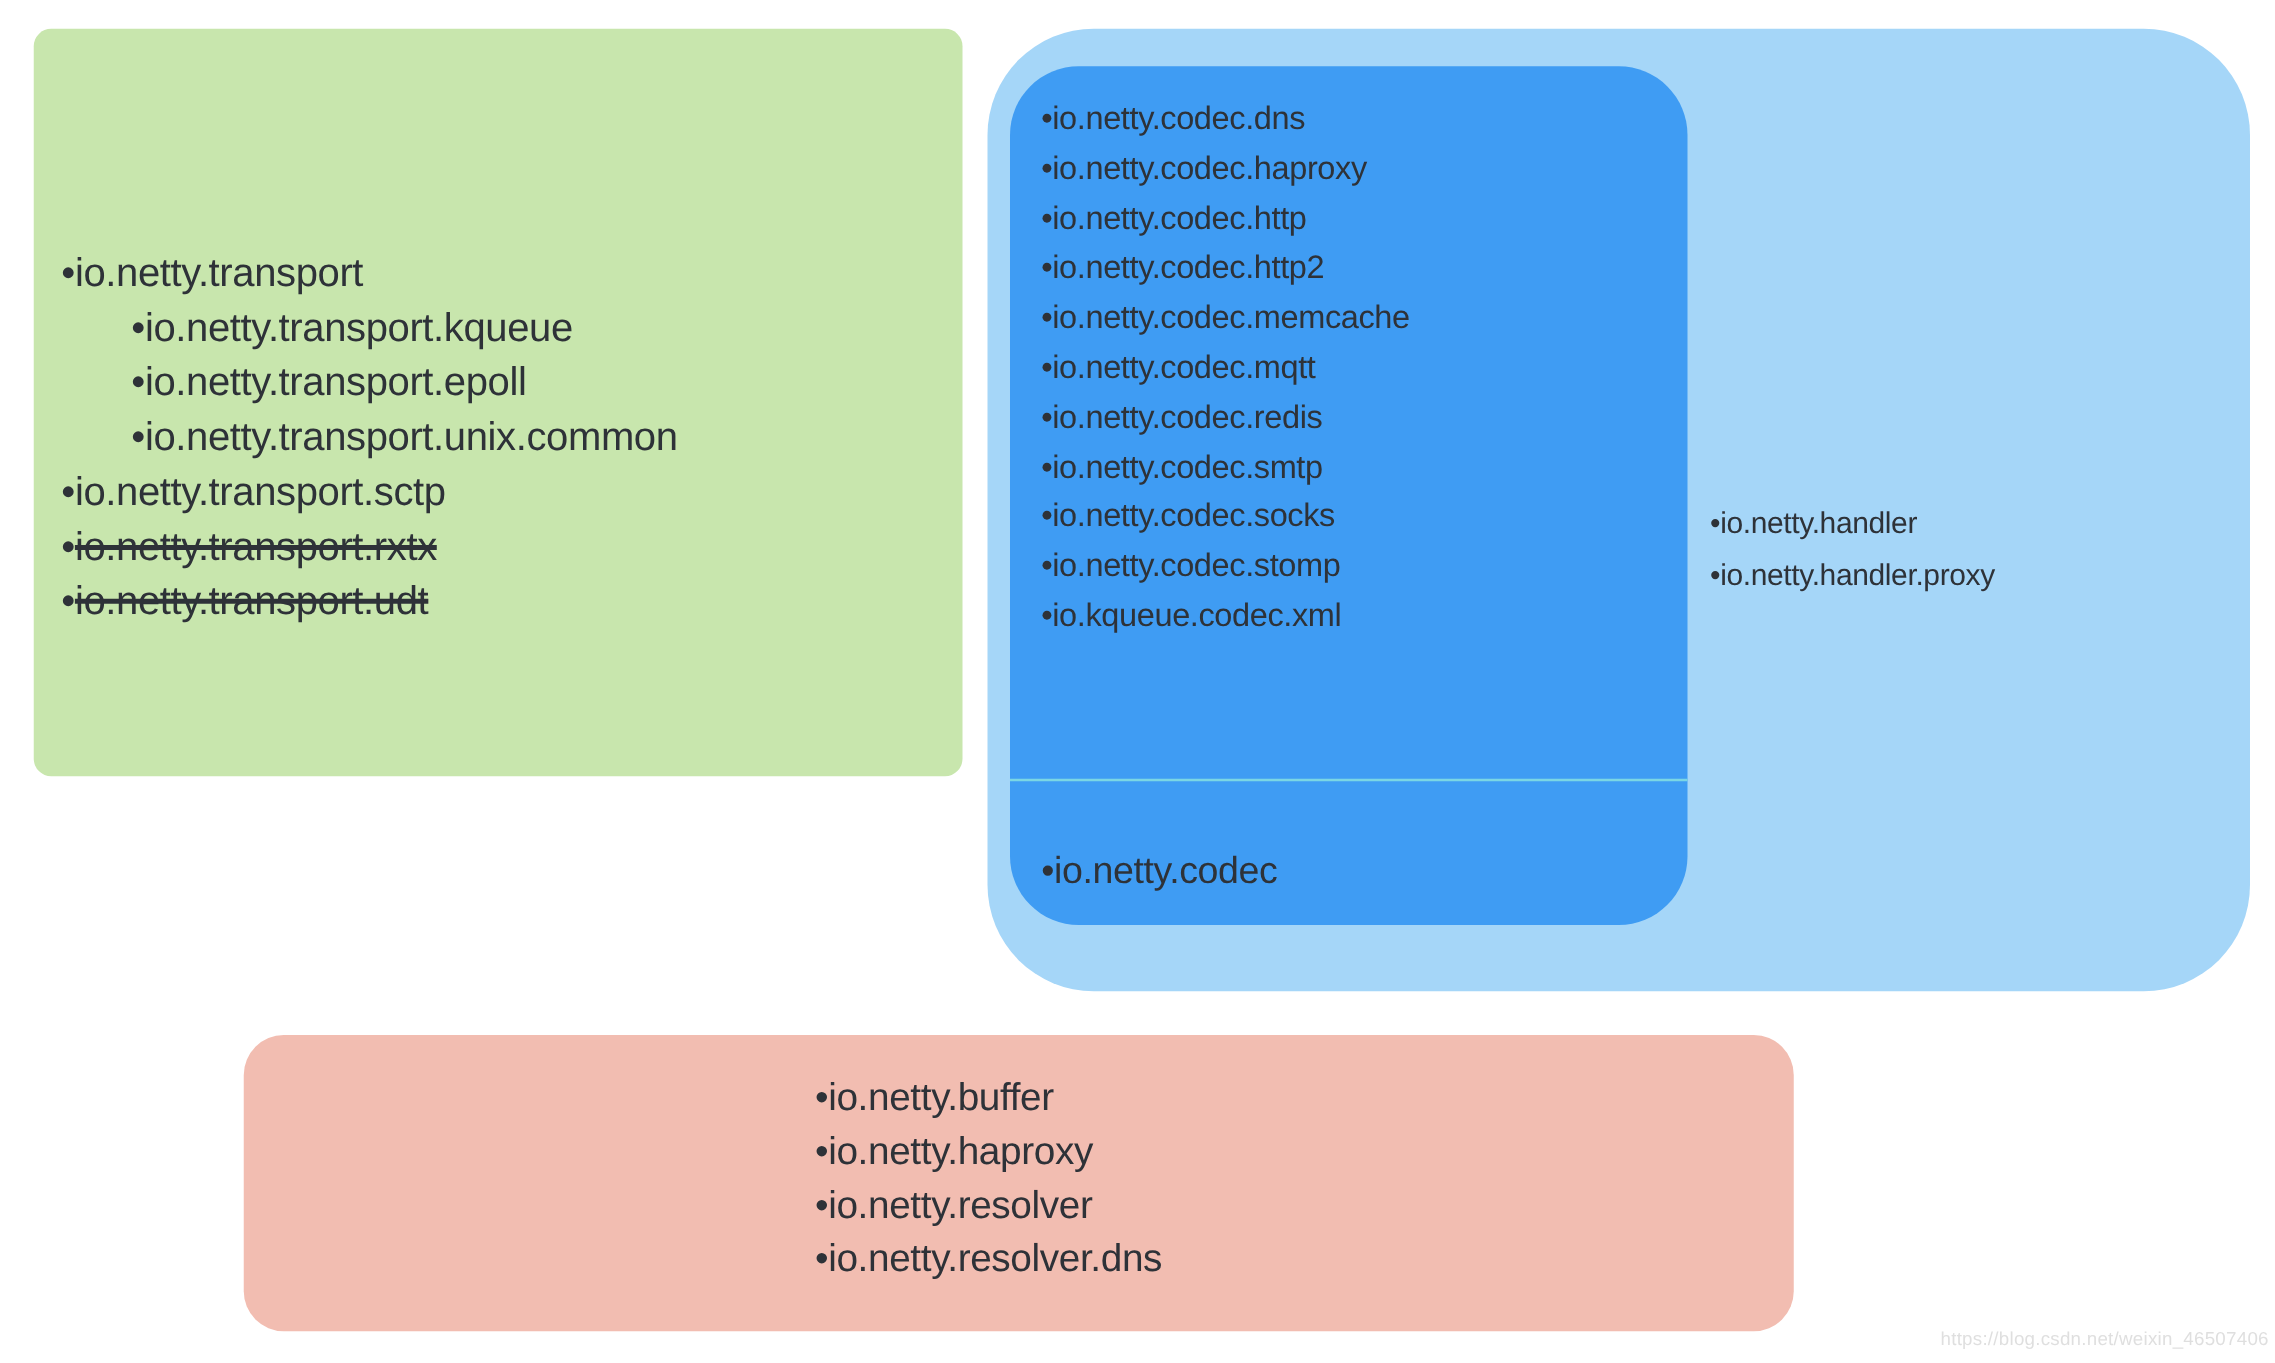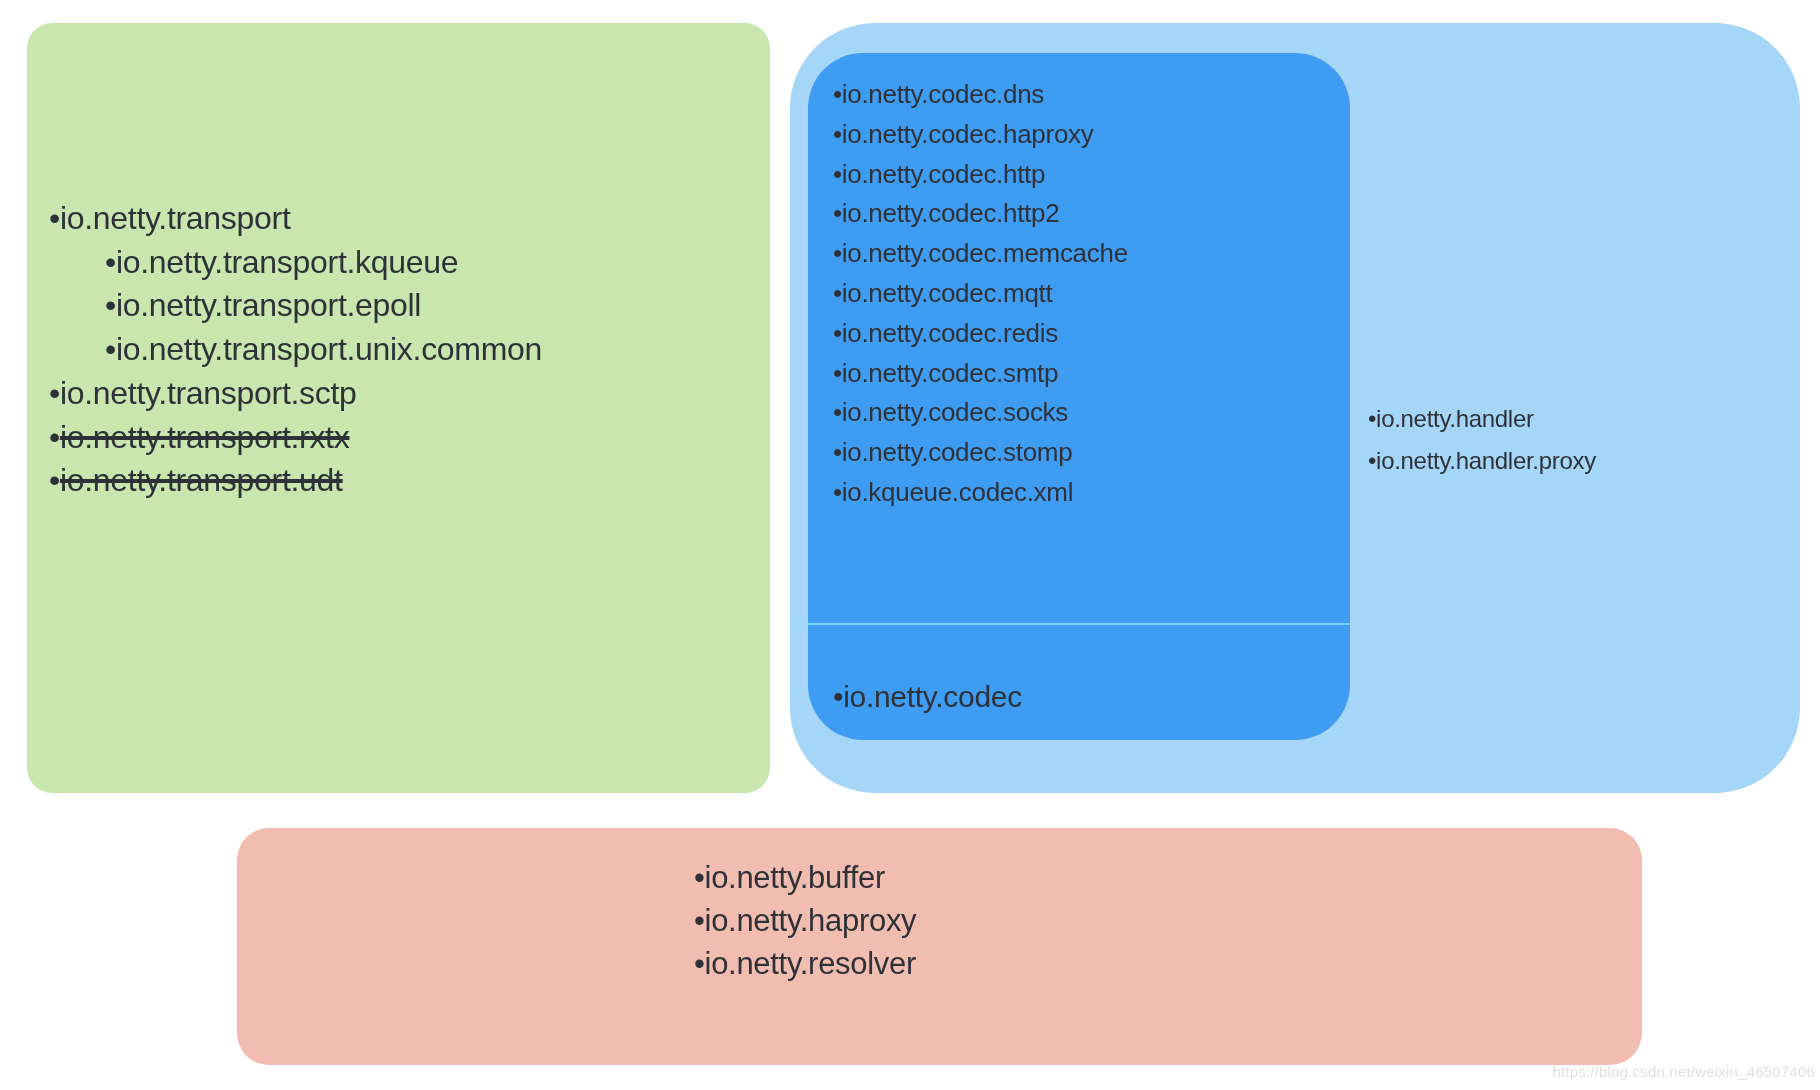--- a/index.html
+++ b/index.html
@@ -8,34 +8,34 @@
   }
   * { margin:0; padding:0; box-sizing:border-box; }
   body { background:#fff; }
   .canvas {
     position:relative; width:1820px; height:1090px; background:#ffffff;
     overflow:hidden; font-family:"Liberation Sans", sans-serif;
     color:var(--text); letter-spacing:-0.3px;
   }
   .box { position:absolute; }
   .green-box {
-    left:27px; top:23px; width:743px; height:770px;
-    background:var(--green); border-radius:25px;
+    left:27px; top:23px; width:743px; height:598px;
+    background:var(--green); border-radius:14px;
   }
   .lightblue-box {
     left:790px; top:23px; width:1010px; height:770px;
     background:var(--light-blue); border-radius:85px;
   }
   .darkblue-box {
     left:18px; top:30px; width:542px; height:687px;
     background:var(--dark-blue); border-radius:55px;
   }
   .pink-box {
-    left:195px; top:828px; width:1405px; height:237px;
-    background:var(--pink); border-radius:32px;margin-left:42px;
+    left:195px; top:828px; width:1240px; height:237px;
+    background:var(--pink); border-radius:32px;
   }
   .pkg-list { position:absolute; }
   .transport-list { left:22px; top:174px; font-size:32px; line-height:43.7px; }
   .codec-list     { left:25px; top:22px;  font-size:26px; line-height:39.8px; }
   .handler-list   { left:578px; top:375px; font-size:24px; line-height:42px; }
   .core-list      { left:457px; top:28px; font-size:31px; line-height:43px; }
   .codec-base-line{
     position:absolute; left:25px; top:624px; font-size:30px; line-height:40px;
     white-space:nowrap;
   }
@@ -93,18 +93,19 @@
         <div class="pkg-line"><span class="bullet">•</span><span>io.netty.handler</span></div>
         <div class="pkg-line"><span class="bullet">•</span><span>io.netty.handler.proxy</span></div>
       </div>
   </div>
 
   <div class="box pink-box">
     <div class="pkg-list core-list">
         <div class="pkg-line"><span class="bullet">•</span><span>io.netty.buffer</span></div>
         <div class="pkg-line"><span class="bullet">•</span><span>io.netty.haproxy</span></div>
         <div class="pkg-line"><span class="bullet">•</span><span>io.netty.resolver</span></div>
+        <div class="pkg-line"><span class="bullet">•</span><span>io.netty.resolver.dns</span></div>
       </div>
   </div>
 
   <div class="watermark">https://blog.csdn.net/weixin_46507406</div>
 
 </div>
 
 </body></html>

